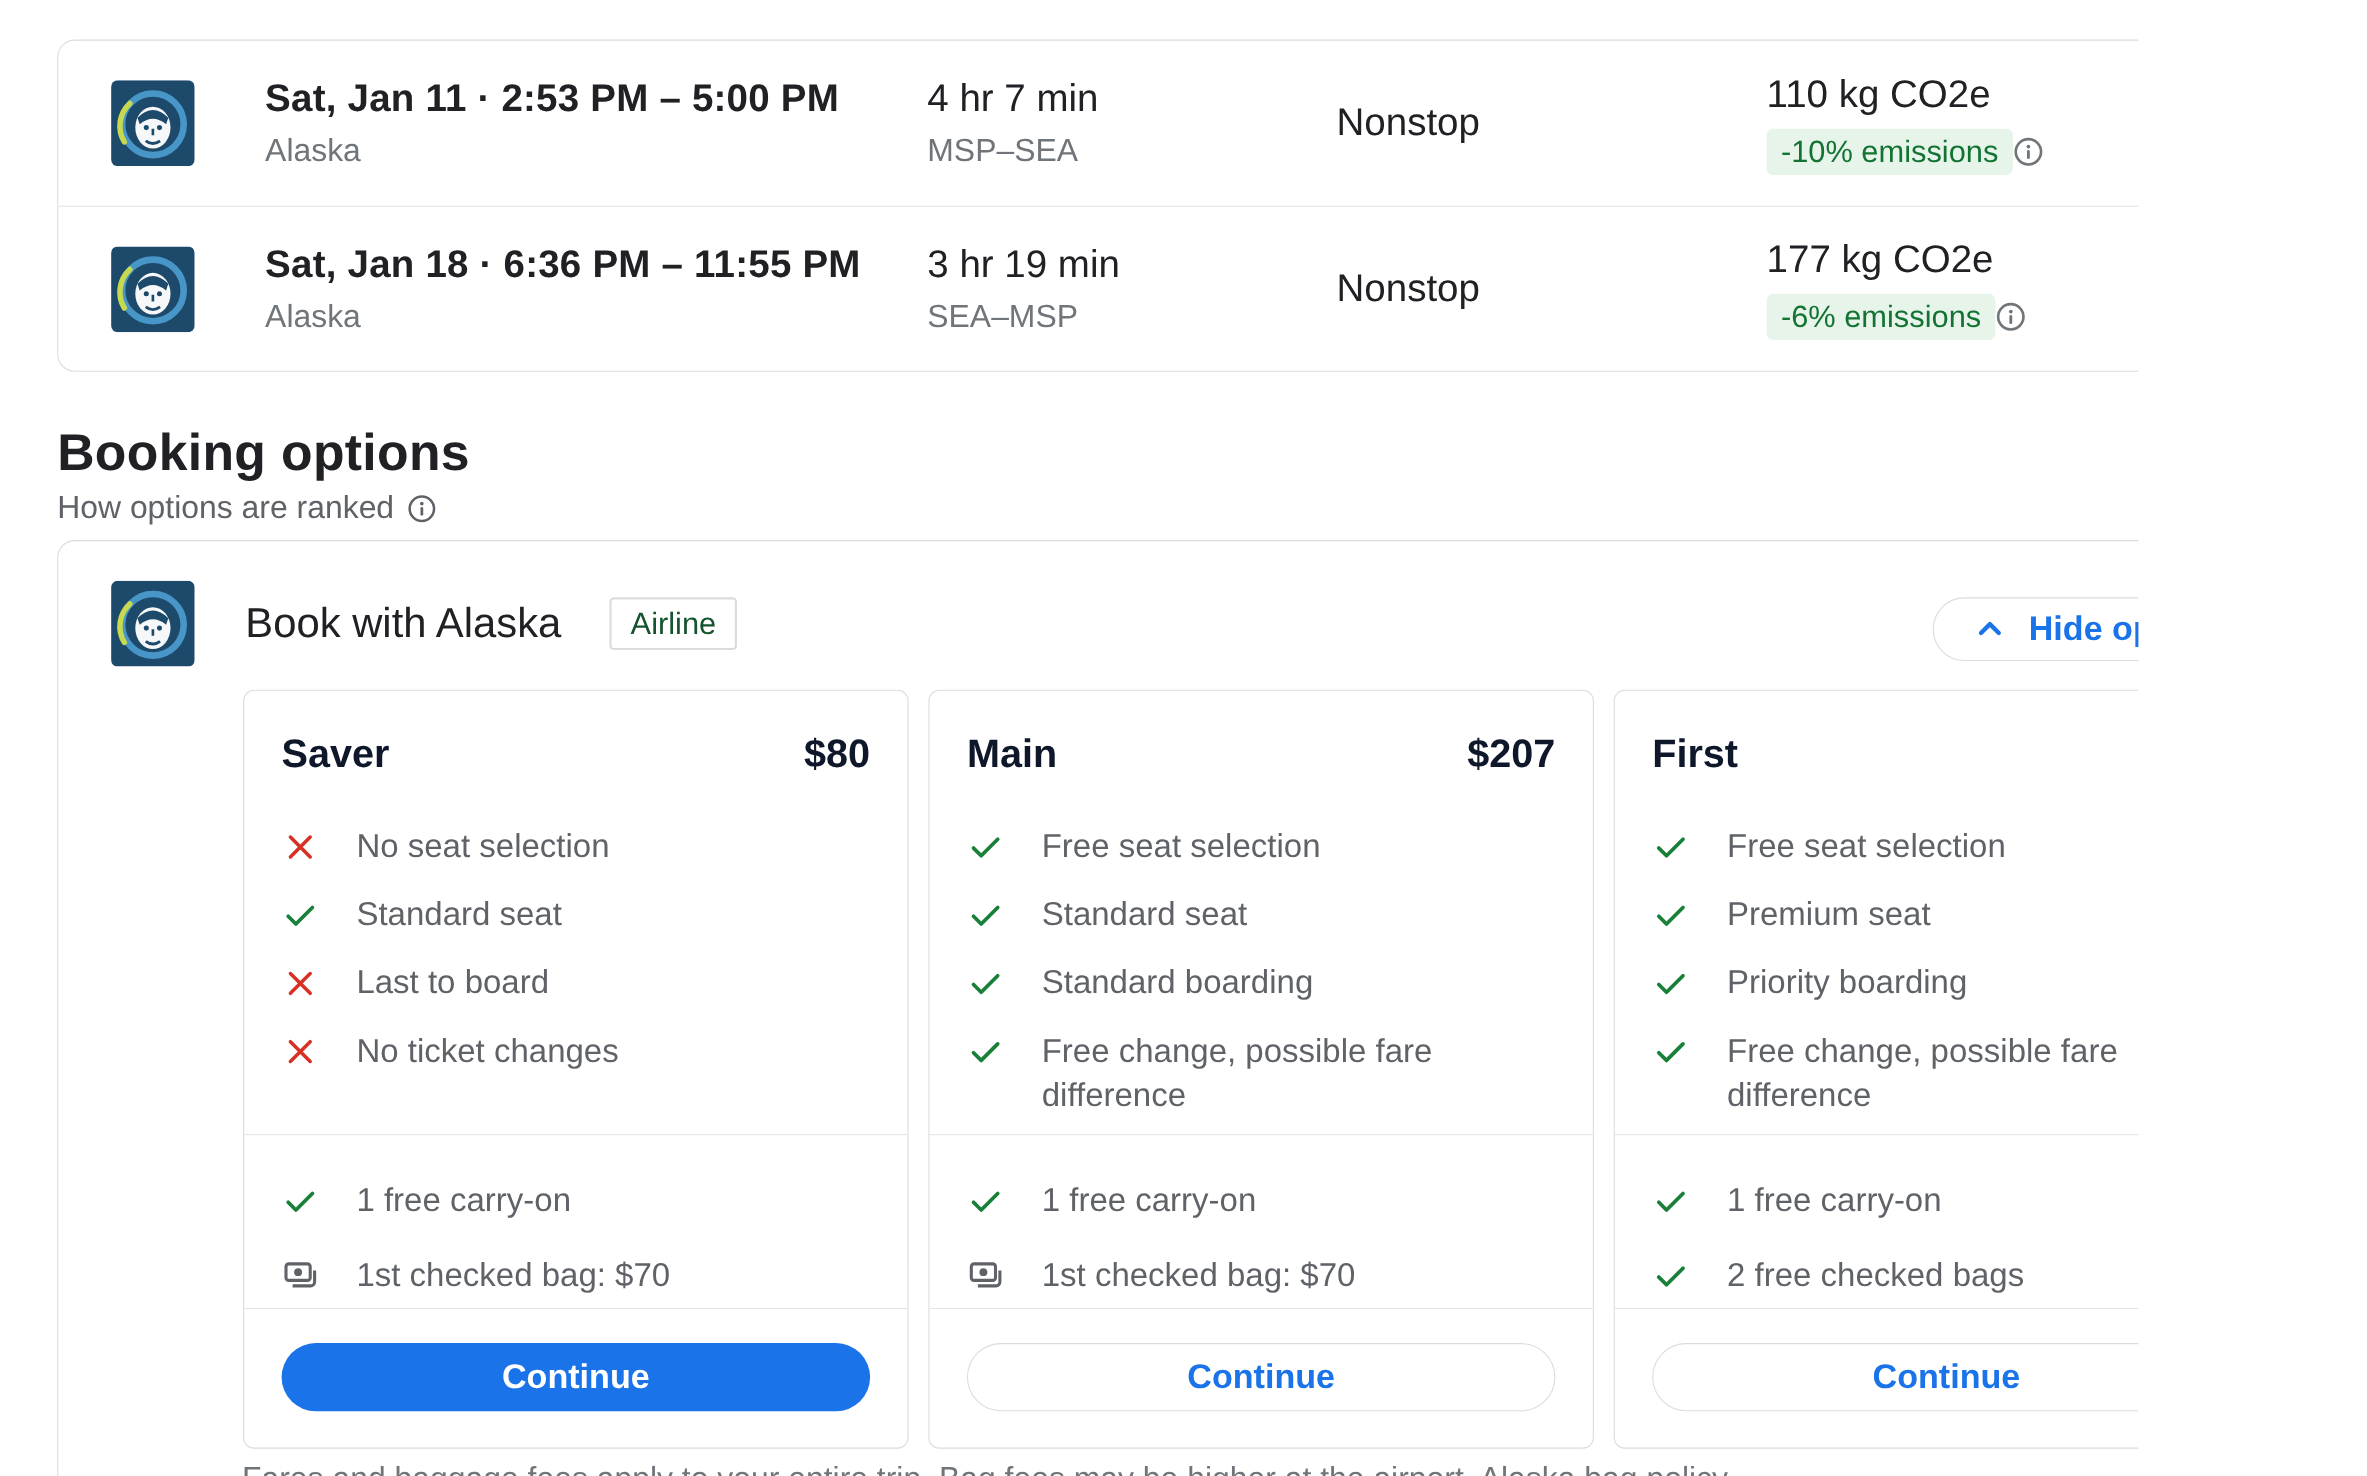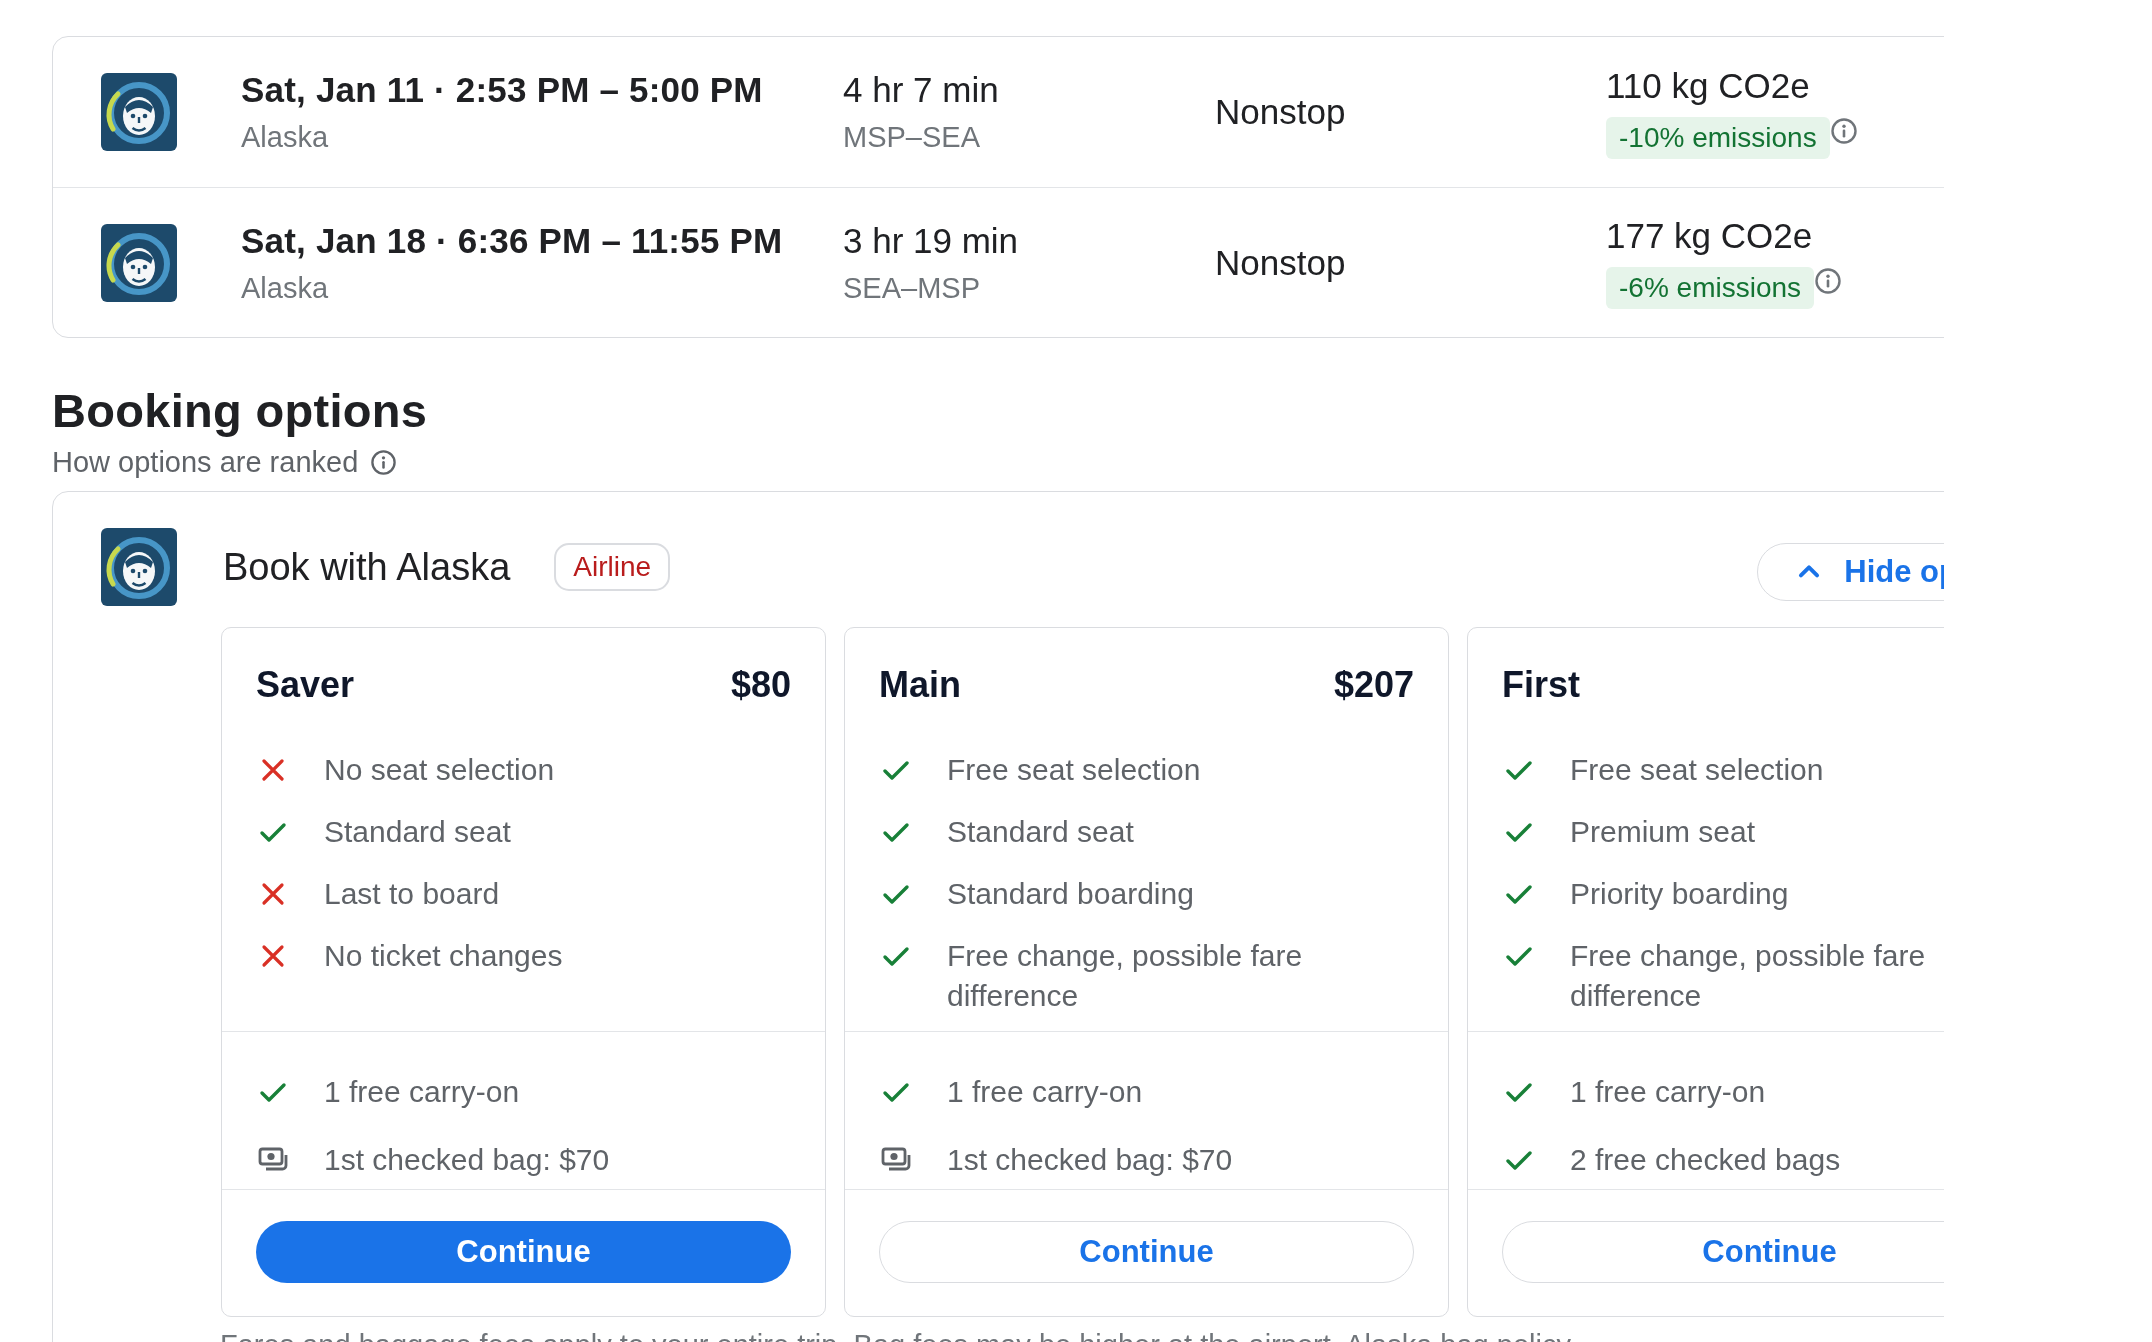--- a/index.html
+++ b/index.html
@@ -25,41 +25,41 @@
   .f-main { position: absolute; left: 188px; top: 0; height: 100%;
             display: flex; flex-direction: column; justify-content: center; gap: 11px; }
   .f-date { font-size: 35px; font-weight: 700; color: #202124; letter-spacing: .2px; white-space: nowrap; }
   .f-sub  { font-size: 29px; color: #70757a; }
   .f-col { position: absolute; top: 0; height: 100%;
            display: flex; flex-direction: column; justify-content: center; gap: 11px; }
   .col-duration { left: 790px; }
   .col-stops    { left: 1162px; }
   .col-co2      { left: 1553px; }
   .f-val { font-size: 35px; color: #202124; white-space: nowrap; }
-  .badge-row { display: flex; }
+  .badge-row { display: flex; align-items: center; }
   .em-badge { background: #e6f4ea; color: #137333; font-size: 28px;
               padding: 5px 13px; border-radius: 6px; white-space: nowrap; }
   .f-chevron { position: absolute; left: 1976px; top: 55px; width: 44px; height: 44px;
                border: none; background: none; cursor: pointer; }
 
   
   .bo-title { position: absolute; left: 52px; top: 383px; font-size: 47px;
               font-weight: 700; color: #202124; letter-spacing: .3px; }
   .ranked { position: absolute; left: 52px; top: 446px; display: flex;
             align-items: center; gap: 12px; font-size: 29px; color: #5f6368; cursor: pointer; }
 
   
   .provider-card { position: absolute; left: 52px; top: 491px; width: 2068px; height: 900px;
                    border: 1px solid #dadce0; border-radius: 16px; background: #fff; }
   .p-logo { position: absolute; left: 48px; top: 36px; width: 76px; height: 78px; }
   .p-title-row { position: absolute; left: 170px; top: 36px; height: 78px;
                  display: flex; align-items: center; gap: 44px; }
   .p-title { font-size: 38px; color: #202124; }
-  .p-badge { font-size: 28px; color: #b91c1c; border: 2px solid #dadce0;
-             border-radius: 15px; padding: 6px 17px; }
+  .p-badge { font-size: 28px; color: #14532d; border: 2px solid #dadce0;
+             border-radius: 4px; padding: 6px 17px; }
   .hide-btn { position: absolute; right: 50px; top: 51px; height: 58px;
               border: 1.5px solid #dadce0; border-radius: 29px; background: #fff;
               display: flex; align-items: center; gap: 20px; padding: 0 36px;
               color: #1a73e8; font-size: 31px; font-weight: 700; cursor: pointer;
               font-family: inherit; }
 
   
   .fares { position: absolute; left: 168px; top: 135px; display: flex; gap: 18px; }
   .fare-card { width: 605px; height: 690px; border: 1px solid #dadce0;
                border-radius: 10px; position: relative; background: #fff; }

